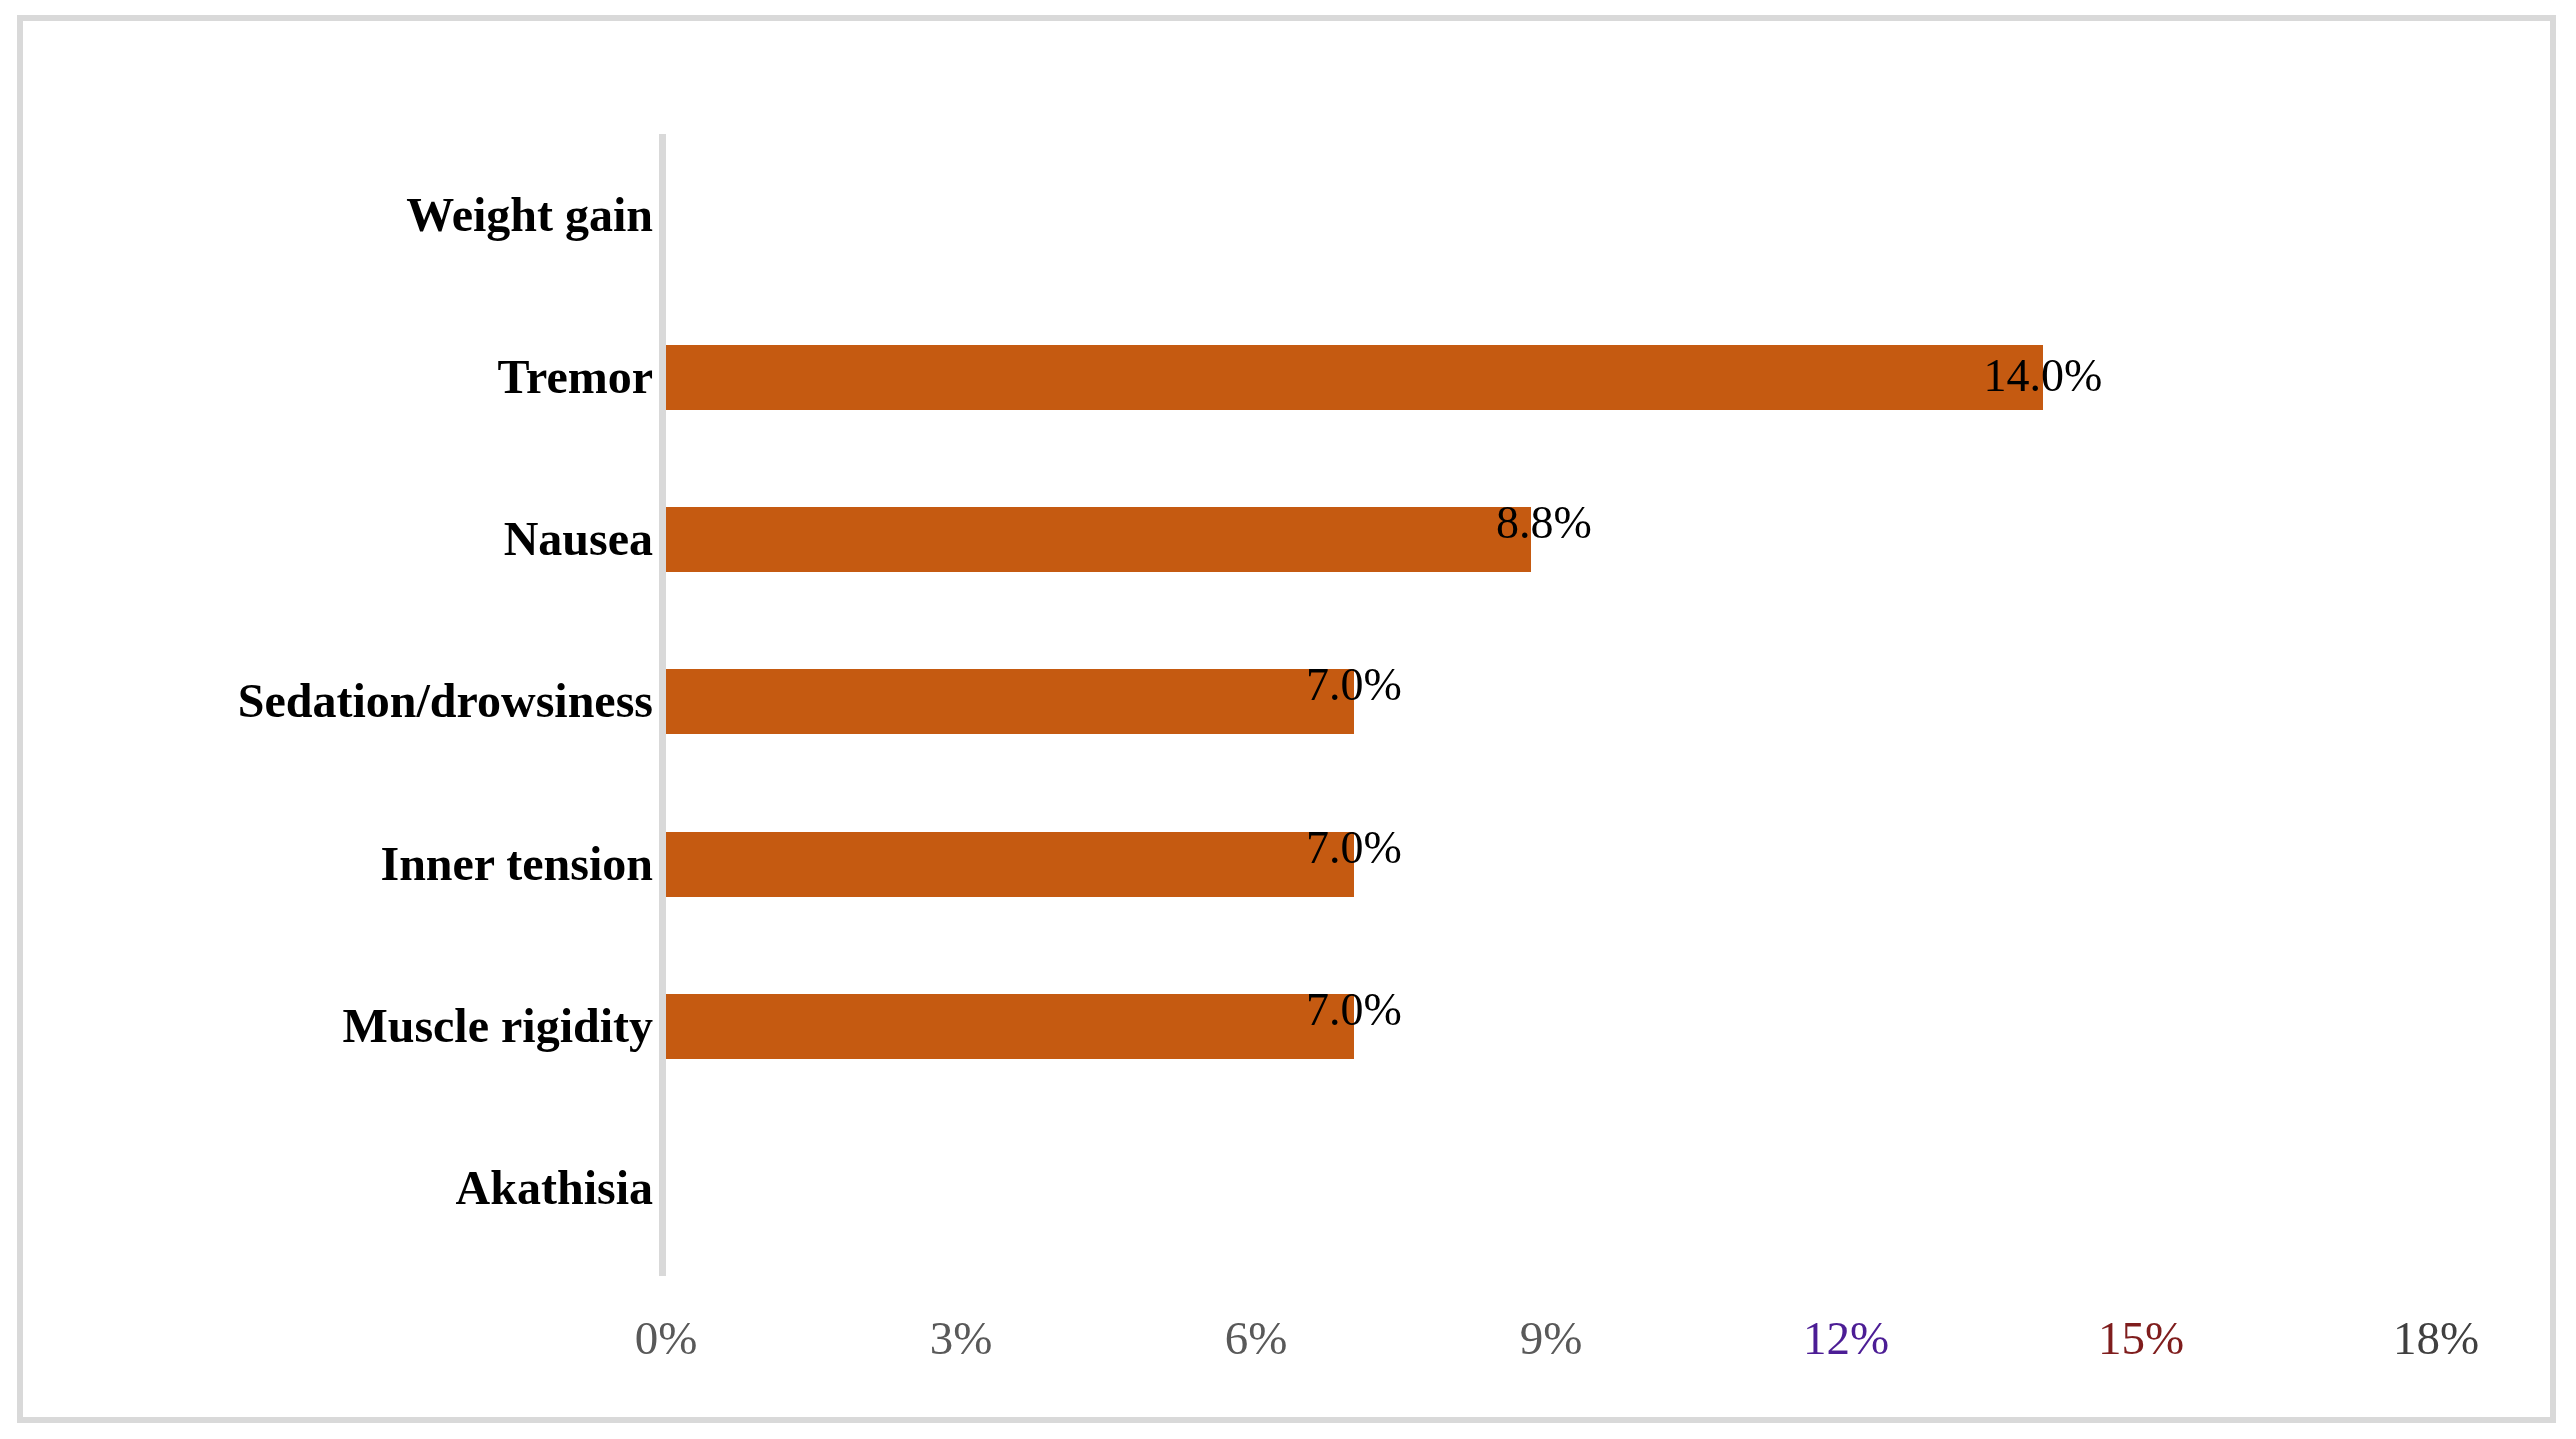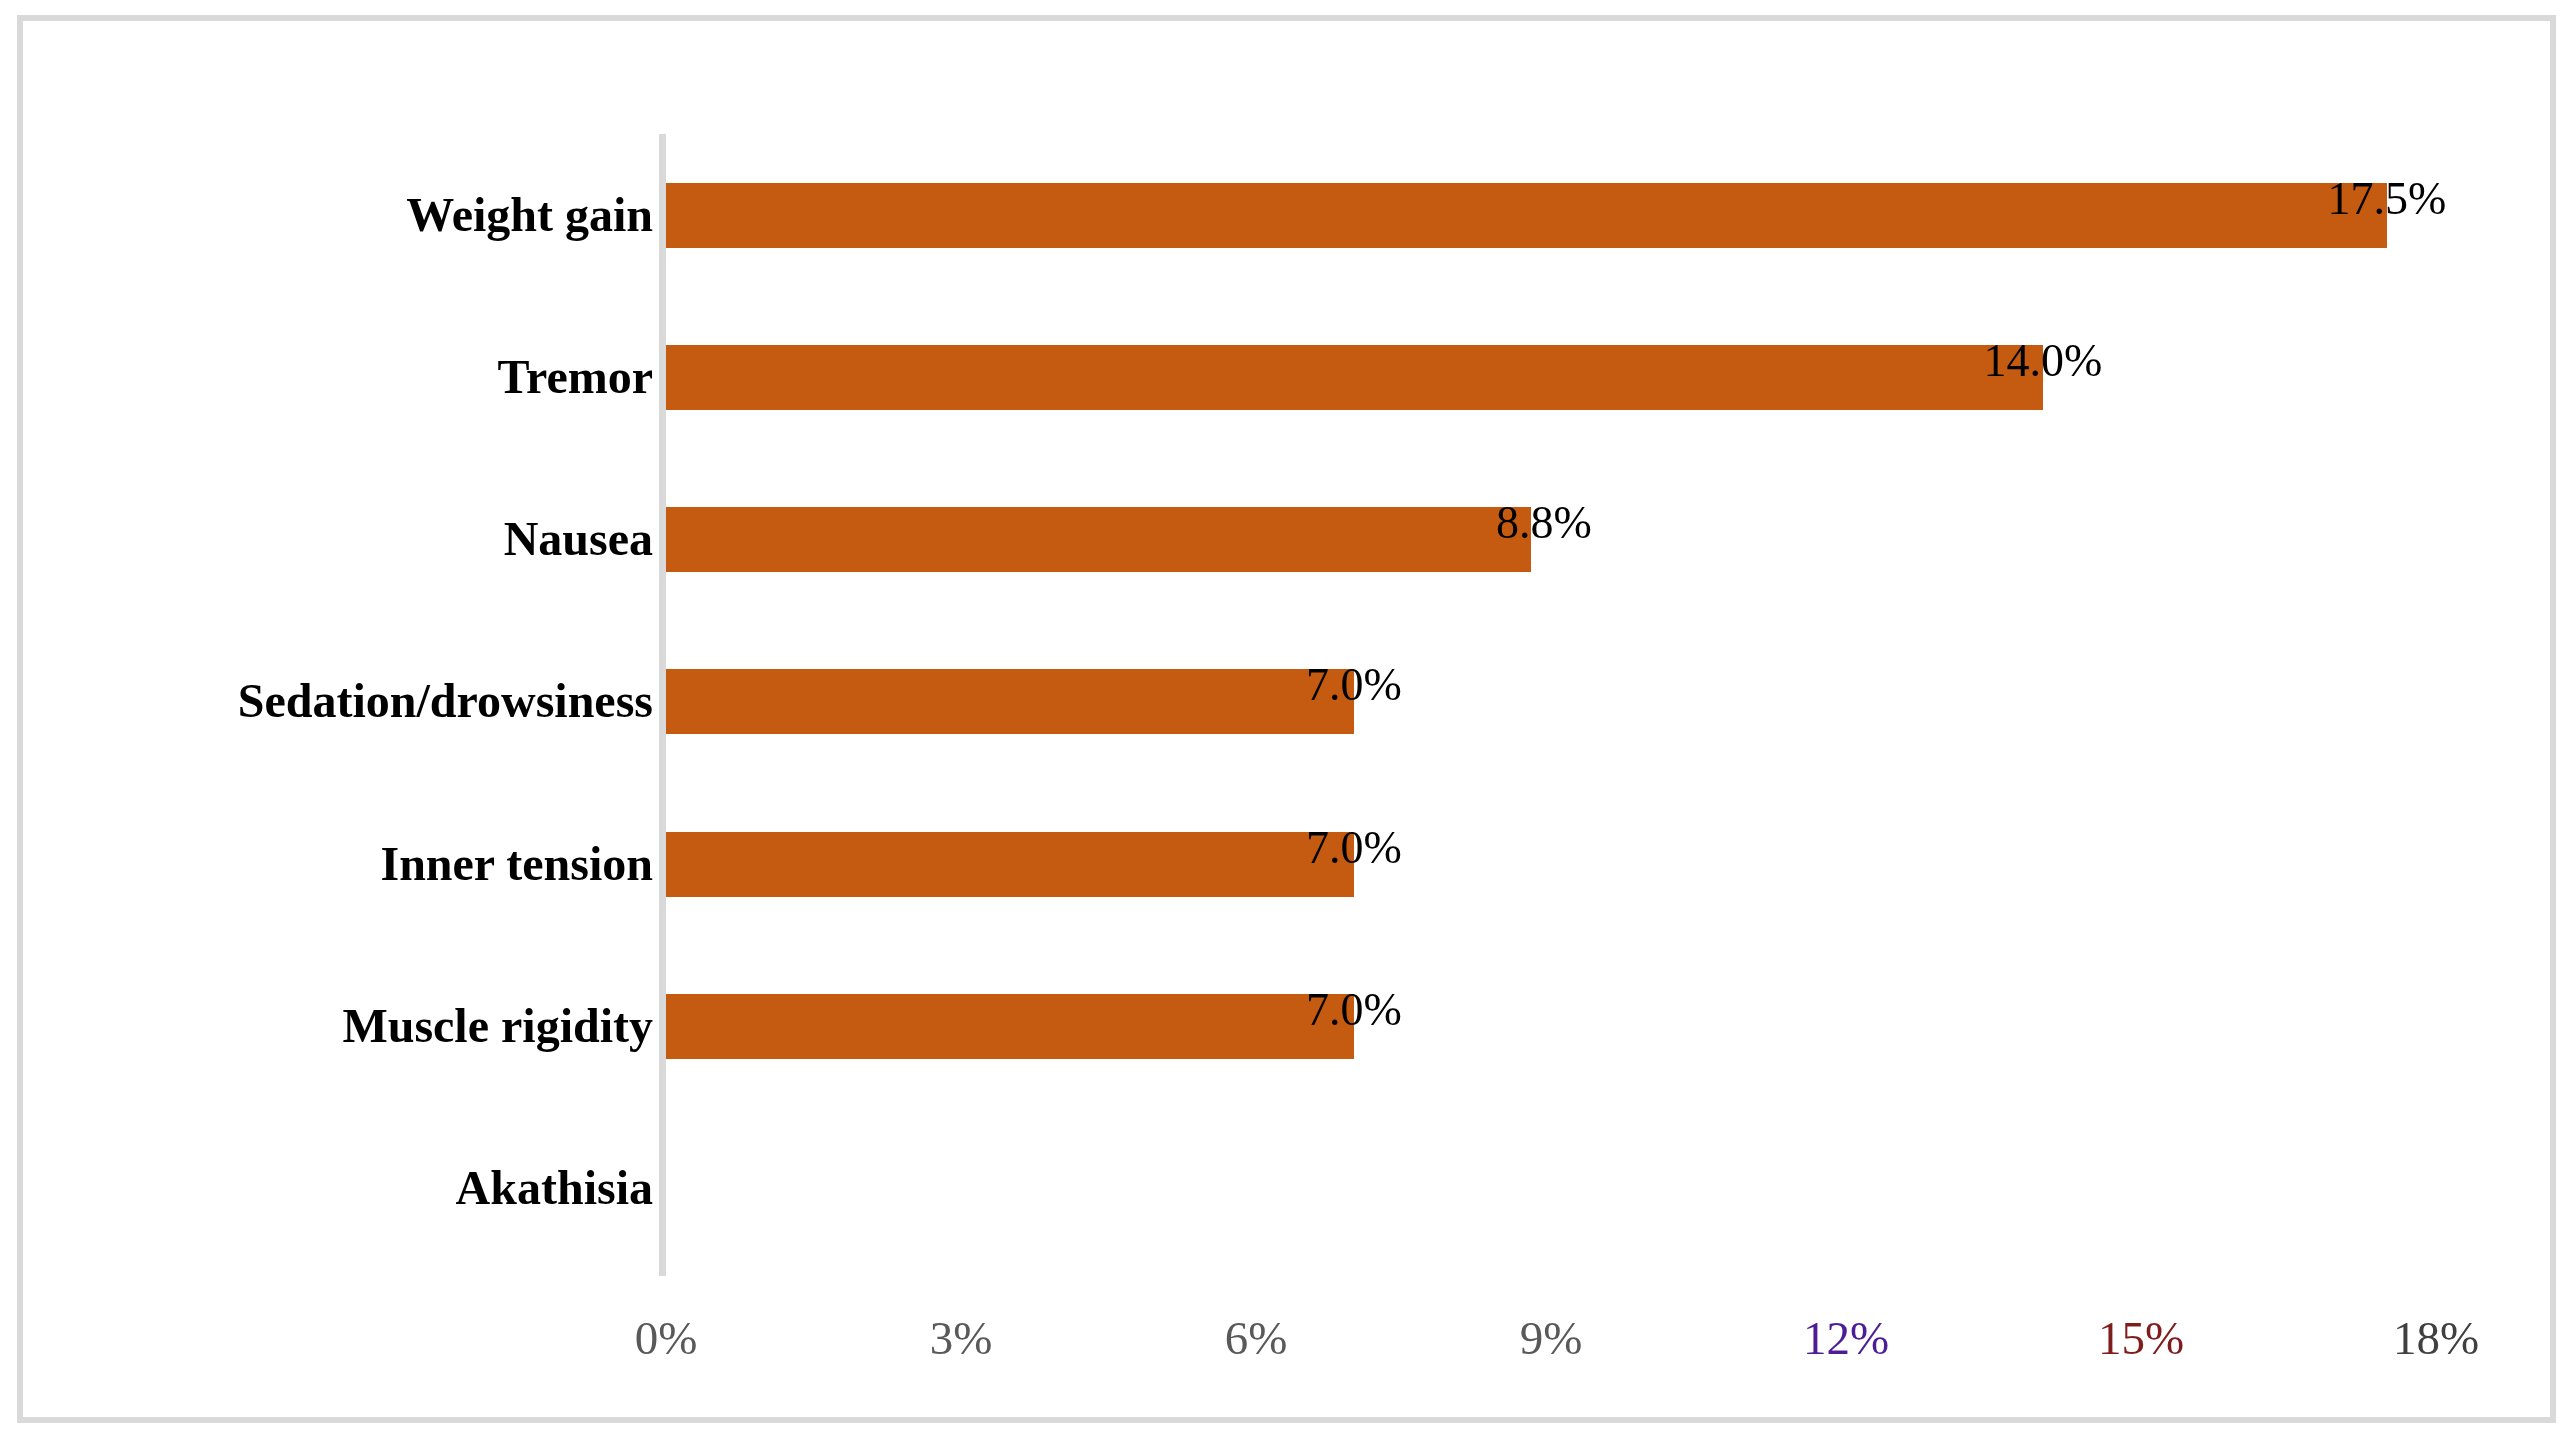--- a/index.html
+++ b/index.html
@@ -100,29 +100,26 @@
 <div id="page" style="background: rgb(255, 255, 255);">
 
   <div id="chart-frame" style="border-color: rgb(217, 217, 217);"></div>
 
   <div id="plot-area">
 
     <div id="value-axis-line" style="background: rgb(217, 217, 217);"></div>
 
     <div class="bar-row" style="top: 134px;">
       <div class="cat-label">Weight gain</div>
-      <div class="bar" style="width: 1721px; background: rgb(197, 90, 17);">
-        <div class="bar-value" style="left: 1721px; color: rgb(0, 0, 0);">17.5%</div>
-      </div>
     </div>
 
     <div class="bar-row" style="top: 296px;">
       <div class="cat-label">Tremor</div>
       <div class="bar" style="width: 1377px; background: rgb(197, 90, 17);">
-        <div class="bar-value" style="left: 1377px; color: rgb(0, 0, 0);">14.0%</div>
+        <div class="bar-value" style="left: 1377px; color: rgb(0, 0, 0); margin-top: 15px;">14.0%</div>
       </div>
     </div>
 
     <div class="bar-row" style="top: 458px;">
       <div class="cat-label">Nausea</div>
       <div class="bar" style="width: 865px; background: rgb(197, 90, 17);">
         <div class="bar-value" style="left: 865px; color: rgb(0, 0, 0); margin-left: 13px;">8.8%</div>
       </div>
     </div>
 

